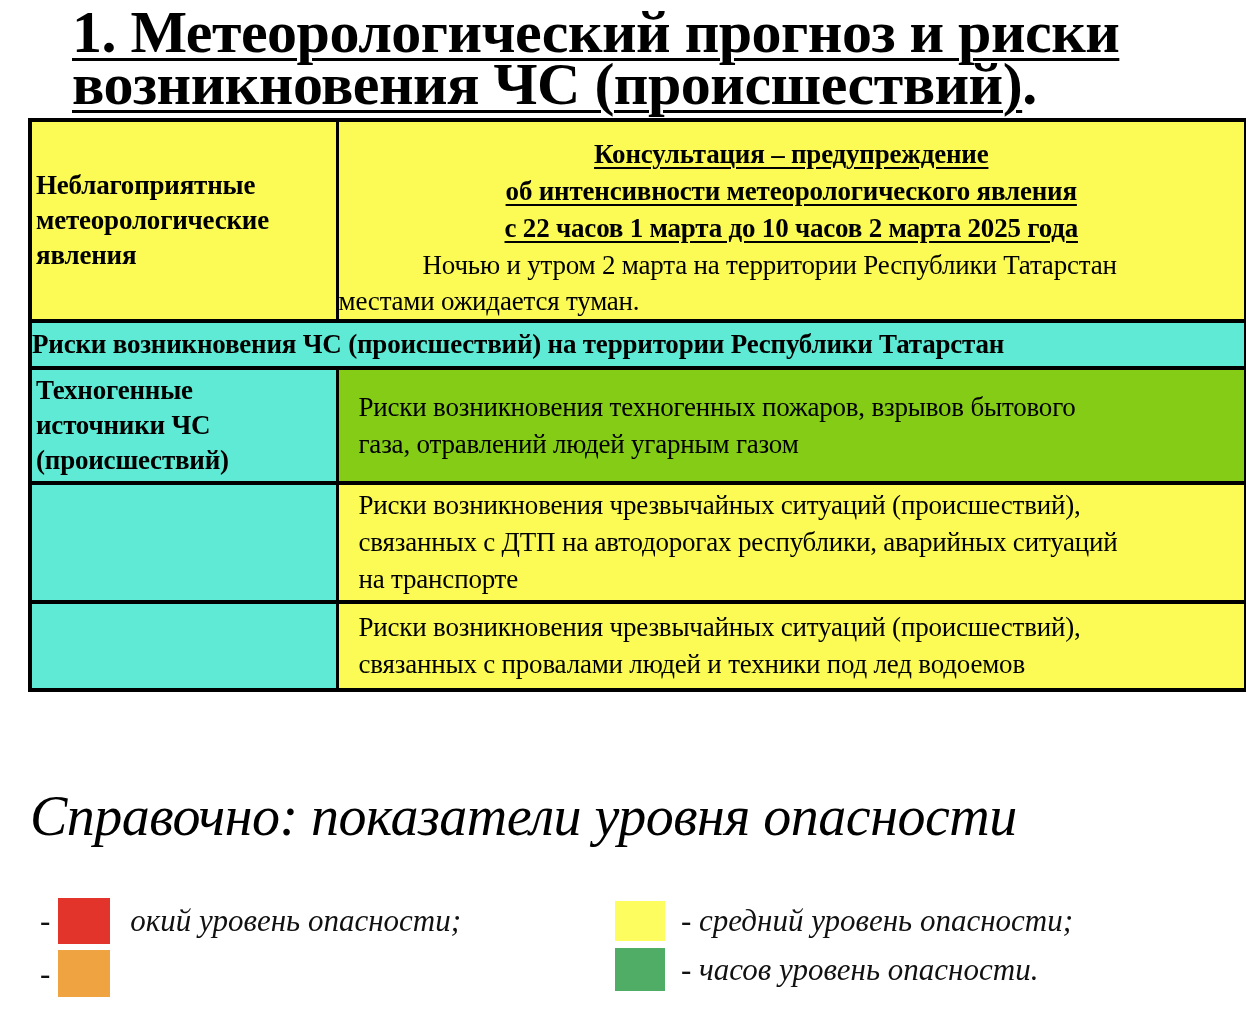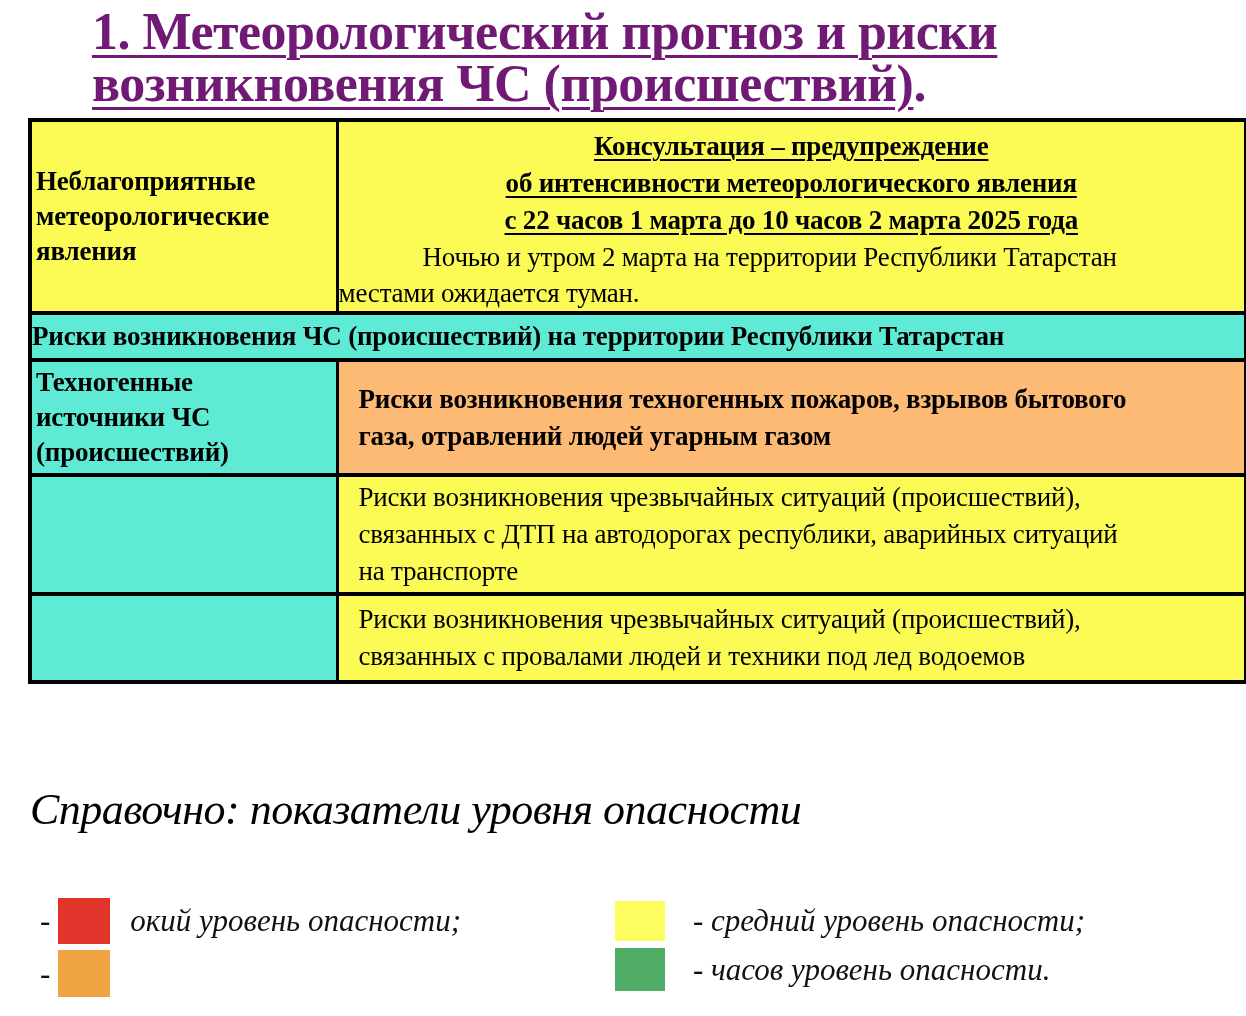--- a/index.html
+++ b/index.html
@@ -11,27 +11,27 @@
     background: #ffffff;
     font-family: "Liberation Serif", serif;
     color: #000000;
     overflow: hidden;
   }
   .multiline { white-space: pre-line; }
 
   
   .title {
     position: absolute;
-    left: 92px;
+    left: 72px;
     top: 6px;
-    font-size: 52px;
+    font-size: 60px;
     font-weight: bold;
     line-height: 52px;
     letter-spacing: -0.5px;
-    color: #701a75;
+    color: #000000;
   }
   .title-lines {
     text-decoration: underline;
     text-decoration-thickness: 3px;
     text-underline-offset: 6px;
   }
   .title-dot { text-decoration: none; }
 
   
   table.risk-table {
@@ -64,21 +64,21 @@
   .row-span      { height: 47px; }
   .row-b1        { height: 115px; }
   .row-b2        { height: 71px; }
   .row-b3        { height: 114px; }
   .row-b4        { height: 88px; }
 
   .left-head { line-height: 35px; padding: 2px 4px; }
 
   td.right-header { vertical-align: top; padding: 0; }
   .u-lines {
-    padding-top: 6px;
+    padding-top: 14px;
     text-align: center;
     line-height: 37px;
     font-weight: bold;
     text-decoration: underline;
     text-decoration-thickness: 2px;
     text-underline-offset: 4px;
   }
   .fc-para {
     margin-top: 0;
     text-align: left;
@@ -86,21 +86,21 @@
     text-indent: 84px;
   }
   .body-cell { line-height: 37px; padding: 2px 20px; }
 
   
   .spravochno {
     position: absolute;
     left: 30px;
     top: 784px;
     font-style: italic;
-    font-size: 44px;
+    font-size: 56px;
     letter-spacing: -0.5px;
     color: #000;
     text-align: center;
   }
 
   
   .legend-item {
     position: absolute;
     display: flex;
     align-items: center;
@@ -109,21 +109,21 @@
     color: #111;
     white-space: nowrap;
   }
   .legend-dash { margin-right: 8px; font-style: italic; }
   .swatch { flex: 0 0 auto; }
   .sw-red    { width: 52px; height: 46px; }
   .sw-orange { width: 52px; height: 47px; }
   .sw-yellow { width: 50px; height: 40px; }
   .sw-green  { width: 50px; height: 43px; }
   .legend-label { margin-left: 20px; }
-  .legend-right .legend-label { margin-left: 28px; }
+  .legend-right .legend-label { margin-left: 16px; }
 
   .pos-high     { left: 40px;  top: 898px; }
   .pos-elevated { left: 40px;  top: 950px; }
   .pos-medium   { left: 615px; top: 901px; }
   .pos-low      { left: 615px; top: 948px; }
 </style>
 </head>
 <body>
 
 <div class="page">
@@ -154,21 +154,21 @@
     </tr>
 
     <tr class="row-span">
       <td colspan="2" class="cell-white bold center">Риски возникновения ЧС (происшествий) на территории Республики Татарстан</td>
     </tr>
 
     <tr class="row-b1">
       <td class="cell-white bold center multiline left-head">Техногенные
 источники ЧС
 (происшествий)</td>
-      <td class="center multiline body-cell" style="background-color: #fdba74; font-weight: bold;">Риски возникновения техногенных пожаров, взрывов бытового
+      <td class="center multiline body-cell" style="background-color: #84cc16;">Риски возникновения техногенных пожаров, взрывов бытового
 газа, отравлений людей угарным газом</td>
     </tr>
 
 
     <tr class="row-b3">
       <td class="cell-white"></td>
       <td class="center multiline body-cell" style="background-color: rgb(252, 251, 85);">Риски возникновения чрезвычайных ситуаций (происшествий),
 связанных с ДТП на автодорогах республики, аварийных ситуаций
 на транспорте</td>
     </tr>

